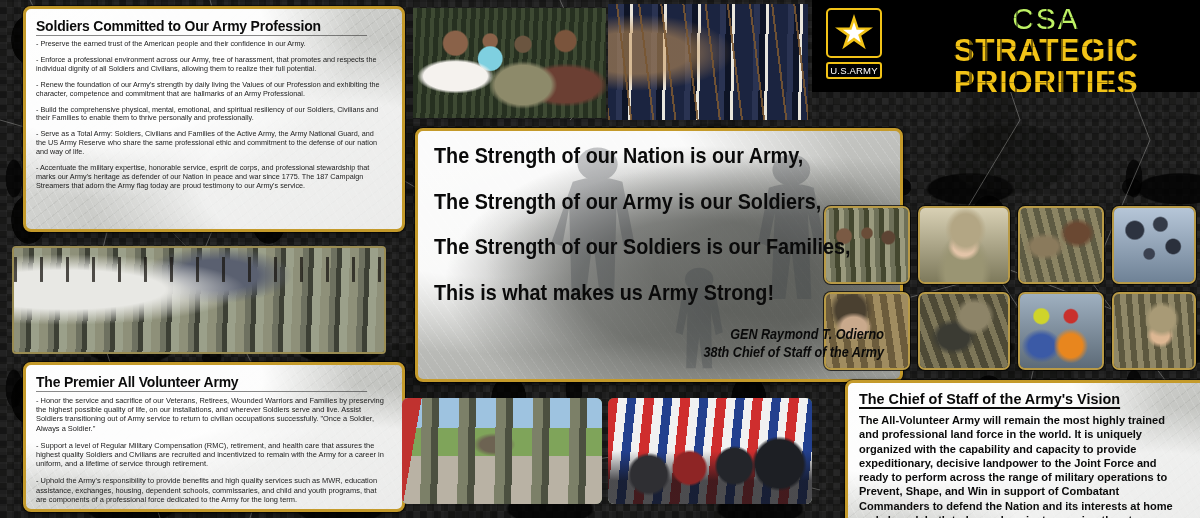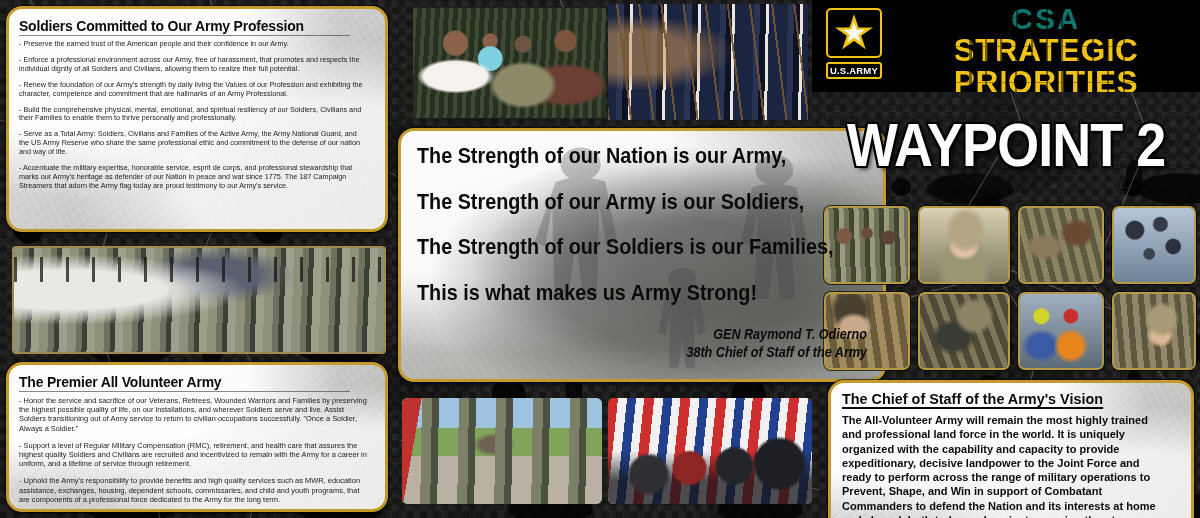--- a/index.html
+++ b/index.html
@@ -55,30 +55,31 @@
     position: absolute; inset: 0;
     pointer-events: none;
     opacity: .55;
   }
   .scratches svg { width: 100%; height: 100%; display: block; }
 
   
   .panel {
     position: absolute;
     border: 3px solid #c49a2a;
-    border-radius: 16px;
+    border-radius: 8px;
     background-color: #cfd0cc;
     background-image:
       radial-gradient(ellipse at 20% 10%, rgba(255,255,255,.95) 0 38%, transparent 60%),
       radial-gradient(ellipse at 85% 78%, rgba(255,255,255,.75) 0 32%, transparent 58%),
       linear-gradient(145deg, rgba(255,255,255,.55), rgba(150,152,147,.55)),
       repeating-linear-gradient(62deg, rgba(255,255,255,.30) 0 1px, transparent 1px 7px),
       repeating-linear-gradient(-38deg, rgba(110,112,106,.22) 0 1px, transparent 1px 9px);
     box-shadow: 0 0 0 1px rgba(0,0,0,.55), 0 2px 6px rgba(0,0,0,.6);
     overflow: hidden;
+    margin-left: 17px;
   }
   .panel-inner { position: relative; z-index: 2; }
 
   
   #panel-profession { left: 6px;  top: 6px;   width: 382px; height: 226px; padding: 8px 10px 6px; }
   #panel-volunteer  { left: 6px;  top: 362px; width: 382px; height: 150px; padding: 8px 10px 6px; }
 
   .sec-title {
     font-family: "Liberation Sans Narrow", "Liberation Sans", sans-serif;
     font-weight: 700;
@@ -176,34 +177,34 @@
     clip-path: polygon(50% 0%, 61.8% 35.5%, 100% 35.5%, 69% 57.5%, 80.9% 93%, 50% 71%, 19.1% 93%, 31% 57.5%, 0% 35.5%, 38.2% 35.5%);
   }
   .logo-wordmark {
     margin-top: 4px;
     width: 56px; height: 17px;
     border: 2px solid #f2c317;
     border-radius: 3px;
     background: #000;
     color: #fff;
     font-family: "Liberation Sans Narrow", "Liberation Sans", sans-serif;
-    font-weight: 700;
+    font-weight: 400;
     font-size: 9.5px;
     letter-spacing: .2px;
     display: flex; align-items: center; justify-content: center;
   }
   .hdr-titles {
     position: absolute; left: 86px; right: 6px; top: 4px;
     text-align: center;
   }
   .hdr-csa {
     font-family: "Liberation Sans Narrow", "Liberation Sans", sans-serif;
-    font-weight: 700;
+    font-weight: 400;
     font-size: 30px;
-    color: #0f766e;
+    color: #bef264;
     letter-spacing: 2px;
     line-height: 1.02;
     text-shadow: 1px 1px 0 #000;
   }
   .hdr-sp {
     font-family: "Liberation Sans Narrow", "Liberation Sans", sans-serif;
     font-weight: 700;
     font-size: 31px;
     color: #f2c317;
     letter-spacing: .5px;
@@ -512,23 +513,20 @@
         <div class="logo-star-inner"></div>
       </div>
       <div class="logo-wordmark">U.S.ARMY</div>
     </div>
     <div class="hdr-titles">
       <div class="hdr-csa stencil">CSA</div>
       <div class="hdr-sp stencil">STRATEGIC PRIORITIES</div>
     </div>
   </div>
 
-  <div id="waypoint">
-    <div class="waypoint-text">WAYPOINT 2</div>
-  </div>
 
   <div class="grid-photos">
     <div class="photo framed" style="left:0px;   top:0px;  width:86px; height:78px;">
         <div class="ph-scene sc-grp-a"></div>
       </div>
     <div class="photo framed" style="left:94px;  top:0px;  width:92px; height:78px;">
         <div class="ph-scene sc-grp-b"></div>
       </div>
     <div class="photo framed" style="left:194px; top:0px;  width:86px; height:78px;">
         <div class="ph-scene sc-grp-c"></div>

